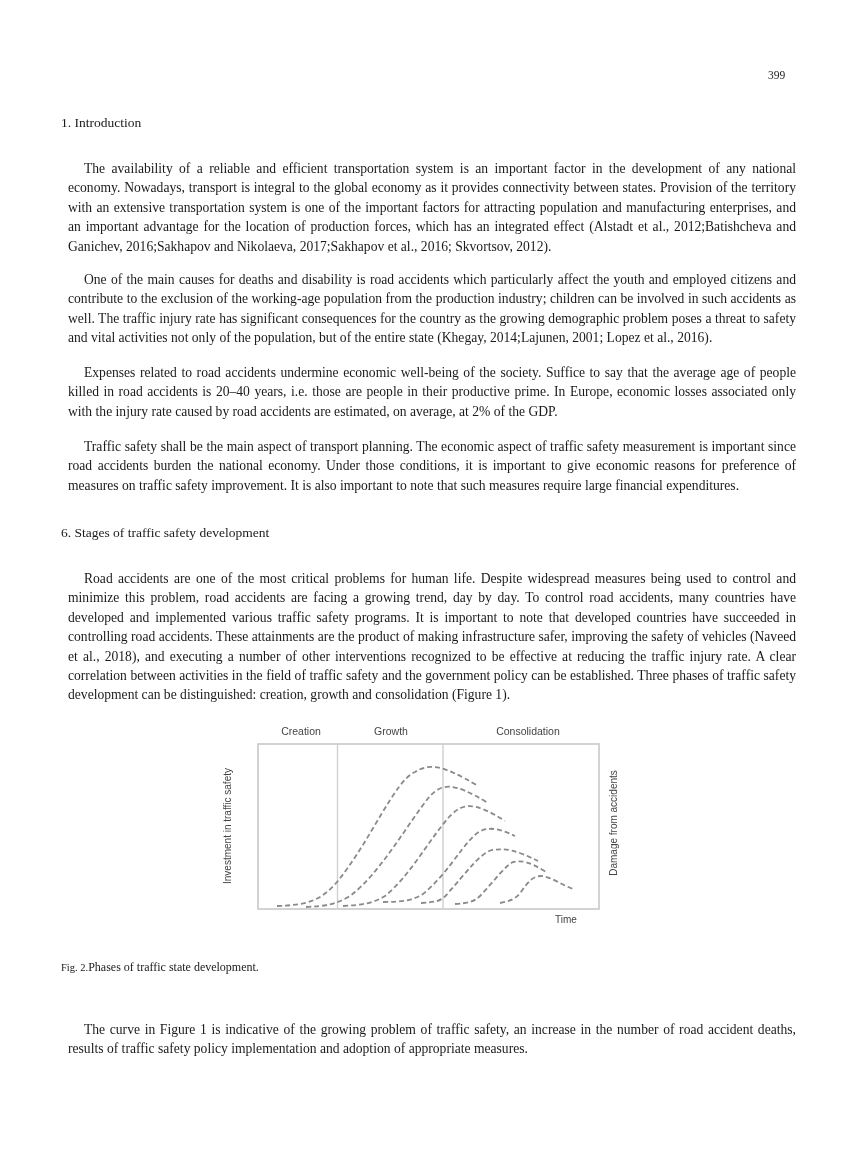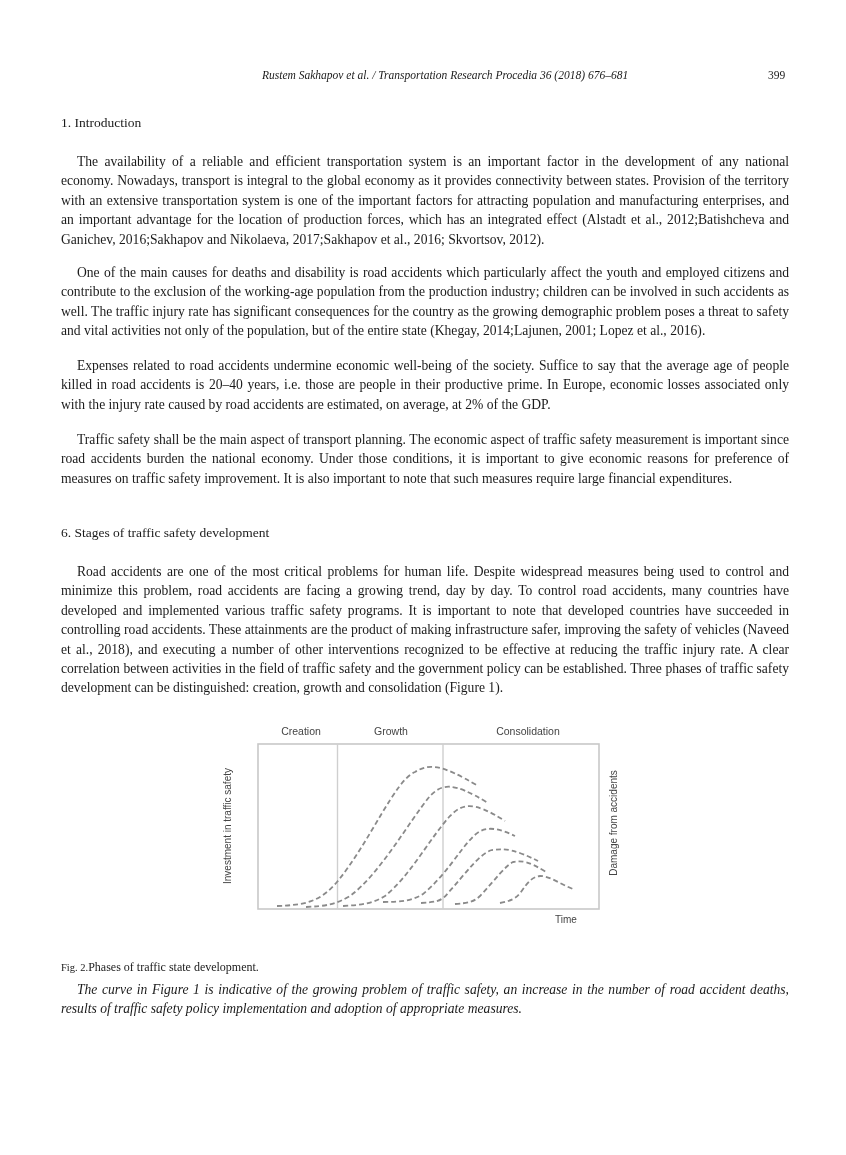--- a/index.html
+++ b/index.html
@@ -4,31 +4,30 @@
   <style>
     html, body { margin: 0; padding: 0; background: #ffffff; }
     body { width: 846px; height: 1155px; position: relative; overflow: hidden;
            font-family: "Liberation Serif", "DejaVu Serif", serif; color: #1a1a1a; }
     .running-head { position: absolute; top: 69px; left: 0; width: 846px; height: 16px;
                     font-size: 11.5px; font-style: italic; }
     .running-head .title { position: absolute; left: 262px; top: 0; }
     .running-head .pageno { position: absolute; left: 768px; top: 0; font-style: normal; }
     .section-heading { position: absolute; left: 61px; font-size: 13.5px; font-weight: normal; }
     .para { position: absolute; left: 61px; width: 728px; font-size: 13.6px;
-            line-height: 19.4px; text-align: justify; text-indent: 16px; margin: 0; }
+            line-height: 19.4px; text-align: justify; text-indent: 16px; margin: 7px; }
     .figure { position: absolute; left: 210px; top: 715px; width: 420px; height: 215px; }
     .figure svg { display: block; }
     .caption { position: absolute; left: 61px; top: 960px; font-size: 12px; }
     .caption .fig-label { font-size: 10.5px; }
   </style>
 </head>
 <body>
 
 <div class="running-head">
-  <span class="title">Rustem Sakhapov  et al. / Transportation Research Procedia 36 (2018) 676–681</span>
   <span class="pageno">399</span>
 </div>
 
 <div class="section-heading" style="top:115px;">1. Introduction</div>
 
 <p class="para" style="top:152px;">The availability of a reliable and efficient transportation system is an important factor in the development of any national economy. Nowadays, transport is integral to the global economy as it provides connectivity between states. Provision of the territory with an extensive transportation system is one of the important factors for attracting population and manufacturing enterprises, and an important advantage for the location of production forces, which has an integrated effect (Alstadt et al., 2012;Batishcheva and Ganichev, 2016;Sakhapov and Nikolaeva, 2017;Sakhapov et al., 2016; Skvortsov, 2012).</p>
 <p class="para" style="top:263px;">One of the main causes for deaths and disability is road accidents which particularly affect the youth and employed citizens and contribute to the exclusion of the working-age population from the production industry; children can be involved in such accidents as well. The traffic injury rate has significant consequences for the country as the growing demographic problem poses a threat to safety and vital activities not only of the population, but of the entire state (Khegay, 2014;Lajunen, 2001; Lopez et al., 2016).</p>
 <p class="para" style="top:356px;">Expenses related to road accidents undermine economic well-being of the society. Suffice to say that the average age of people killed in road accidents is 20–40 years, i.e. those are people in their productive prime. In Europe, economic losses associated only with the injury rate caused by road accidents are estimated, on average, at 2% of the GDP.</p>
 <p class="para" style="top:430px;">Traffic safety shall be the main aspect of transport planning. The economic aspect of traffic safety measurement is important since road accidents burden the national economy. Under those conditions, it is important to give economic reasons for preference of measures on traffic safety improvement. It is also important to note that such measures require large financial expenditures.</p>
 
@@ -61,13 +60,13 @@
       <path d="M455,904 C468,903 474,902 480,896 C495,880 505,866 513,862 C522,860 530,862 546,872"></path>
       <path d="M500,903 C510,901 516,899 521,892 C528,882 532,877 540,876 C550,876 560,884 573,889"></path>
     </g>
   </svg>
 </div>
 
 <div class="caption">
   <span class="fig-label">Fig. 2.</span><span>Phases of traffic state development.</span>
 </div>
 
-<p class="para" style="top:980px;font-style:italic;">The curve in Figure 1 is indicative of the growing problem of traffic safety, an increase in the number of road accident deaths, results of traffic safety policy implementation and adoption of appropriate measures.</p>
+<p class="para" style="top:1013px;">The curve in Figure 1 is indicative of the growing problem of traffic safety, an increase in the number of road accident deaths, results of traffic safety policy implementation and adoption of appropriate measures.</p>
 
 </body></html>

